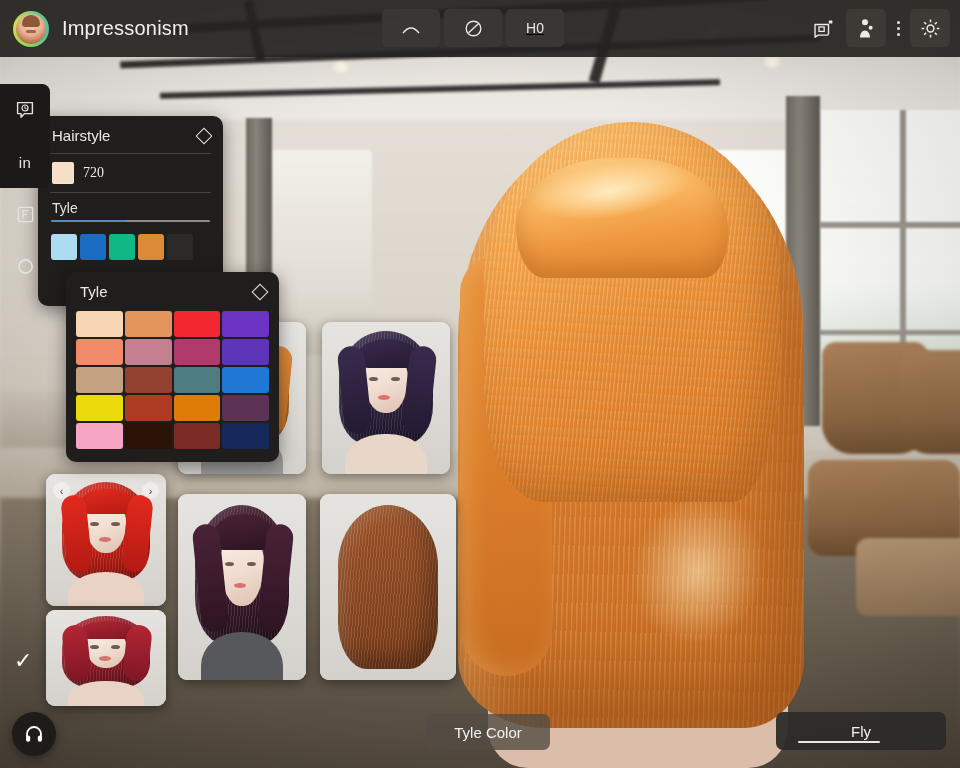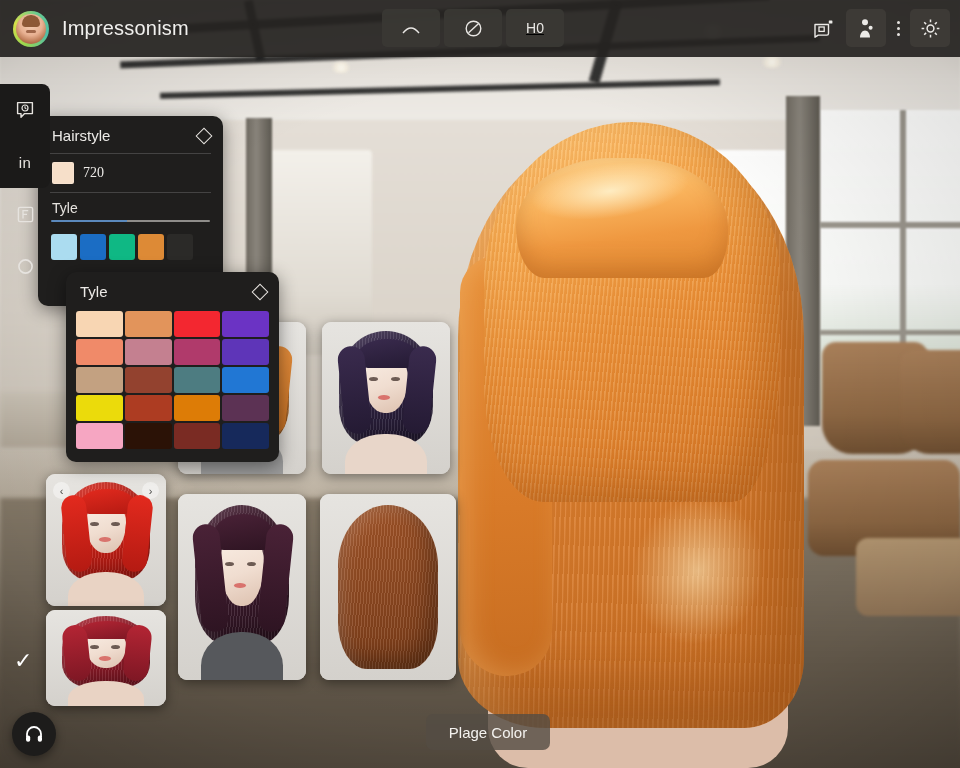--- a/index.html
+++ b/index.html
@@ -633,16 +633,20 @@
   <div class="check-mark">✓</div>
 
   <div class="fab">
     <svg width="22" height="22" viewBox="0 0 22 22">
       <path d="M4 14V11a7 7 0 0 1 14 0v3" fill="none" stroke="#fff" stroke-width="1.8"></path>
       <rect x="3" y="12.4" width="4.2" height="6.4" rx="2" fill="#fff"></rect>
       <rect x="14.8" y="12.4" width="4.2" height="6.4" rx="2" fill="#fff"></rect>
     </svg>
   </div>
 
-  <div class="btn-color">Plage Color</div>
-
+  <div class="btn-color">Tyle Color</div>
+
+  <div class="btn-fly">
+    <span>Fly</span>
+    <span class="fly-bar" id="fly-bar" style="width: 82px;"></span>
+  </div>
 
 </div>
 
 </body></html>

